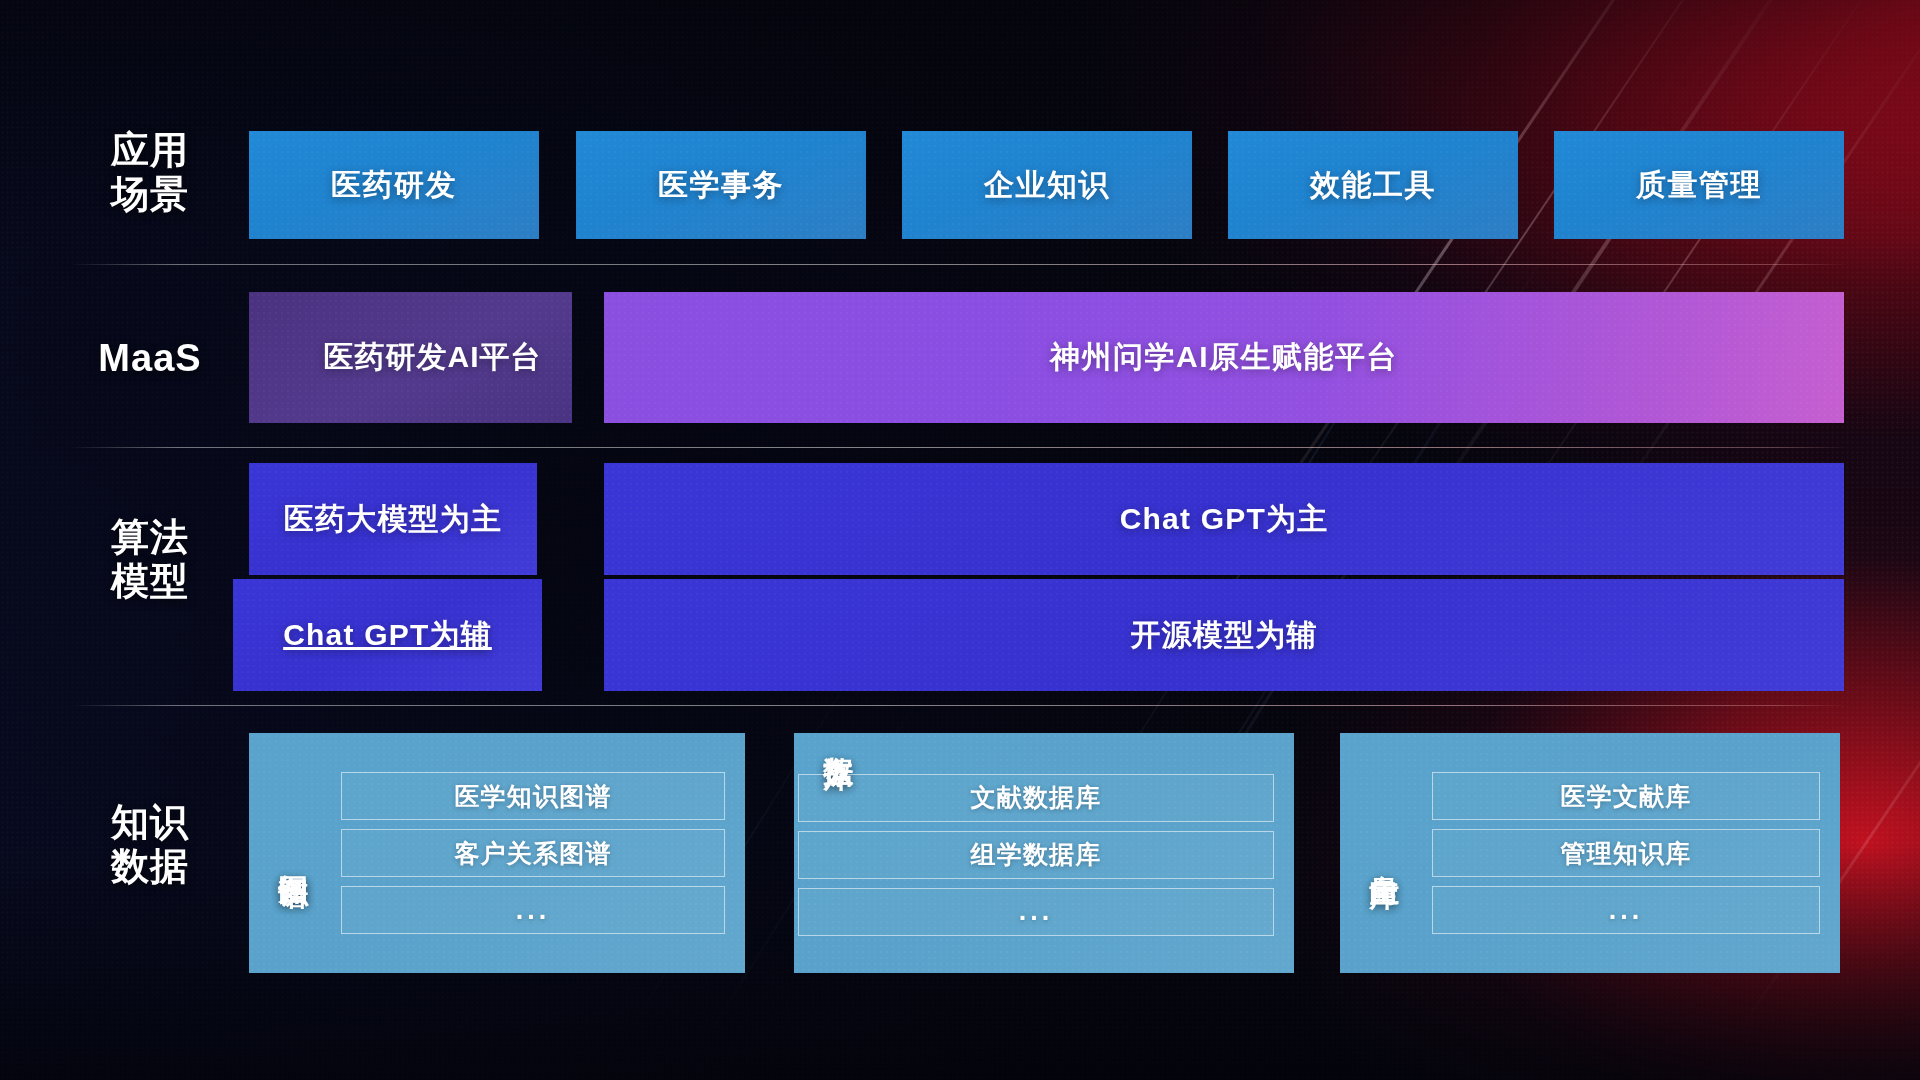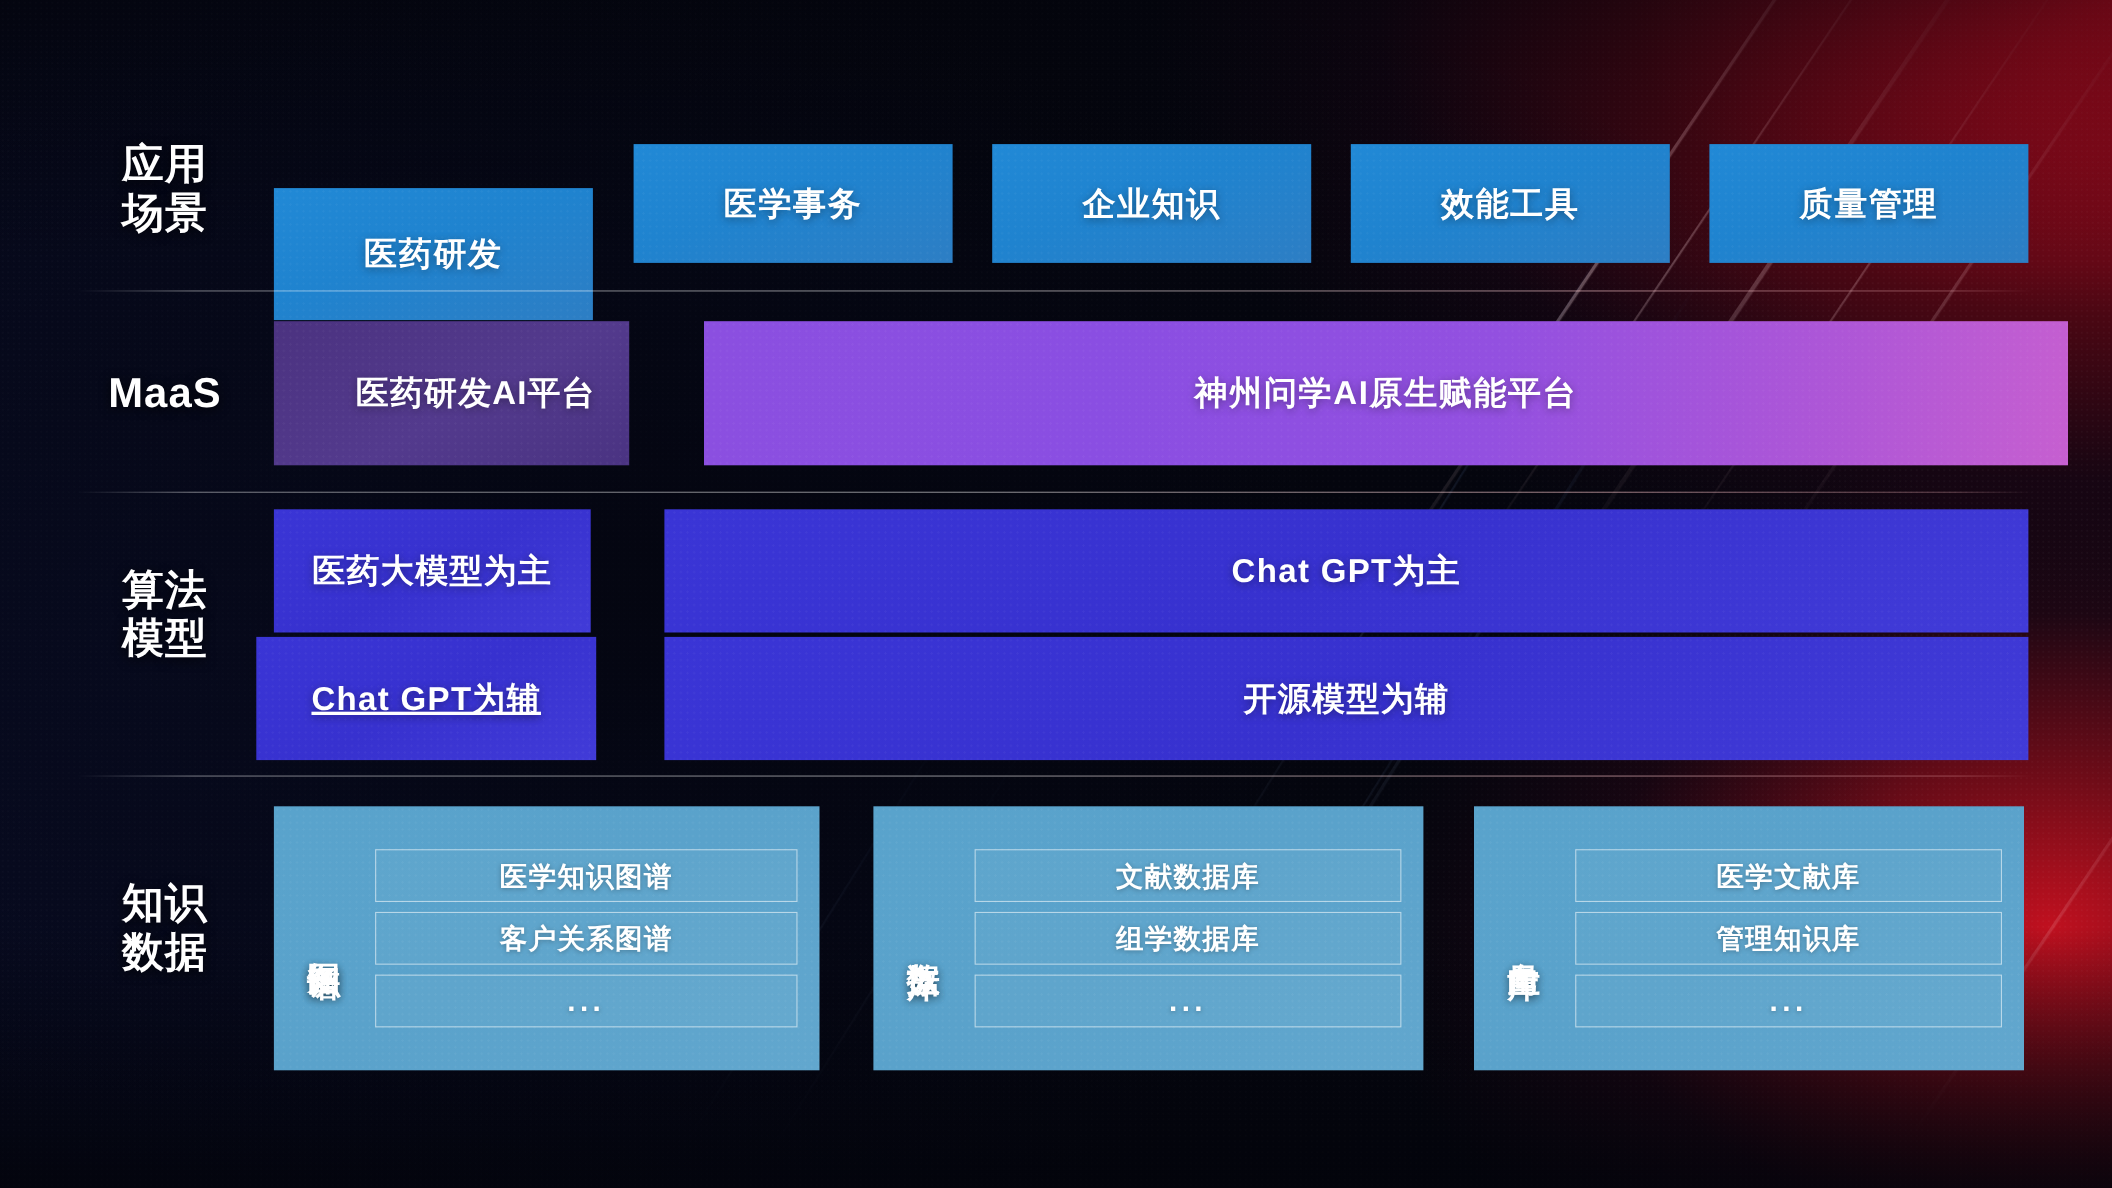--- a/index.html
+++ b/index.html
@@ -83,21 +83,21 @@
     background:linear-gradient(160deg,#2189d6 0%,#1f83cf 45%,#2d7ec4 100%);
     font-size:30px;
     letter-spacing:1.5px;
   }
   .maas-small {
     background:linear-gradient(150deg,#4b3280 0%,#533a8d 55%,#4a3382 100%);
     font-size:30px; letter-spacing:1px;
   }
   .maas-wide {
     background:linear-gradient(100deg,#8b4fe0 0%,#8a4ee2 30%,#9350e0 58%,#b057d6 84%,#c65fd0 100%);
-    font-size:30px; letter-spacing:1.5px;margin-left:36px;
+    font-size:30px; letter-spacing:1.5px;
   }
   .algo-card {
     background:linear-gradient(150deg,#3a35d6 0%,#3731cf 50%,#413bd8 100%);
     font-size:30px; letter-spacing:1.2px;
   }
 
   
   .kpanel {
     position:absolute;
     background:linear-gradient(150deg,#59a3cc 0%,#5aa2cb 50%,#62a7ce 100%);
@@ -162,21 +162,21 @@
     <div class="streak" style="left:1880px; top:560px; width:3px; height:520px; transform:rotate(34deg); opacity:.35;"></div>
   </div>
   <div class="bg-vignette"></div>
 </div>
 
 <div id="sheet">
 
   <div class="row-label" style="left:70px; top:128px; width:160px; font-size:38px;">应用
 场景</div>
 
-  <div class="card app-card" style="left:249px; top:131px; width:290px; height:120px;margin-top:40px;">
+  <div class="card app-card" style="left:249px; top:131px; width:290px; height:108px;">
     <span>医药研发</span>
   </div>
   <div class="card app-card" style="left:576px; top:131px; width:290px; height:108px;">
     <span>医学事务</span>
   </div>
   <div class="card app-card" style="left:902px; top:131px; width:290px; height:108px;">
     <span>企业知识</span>
   </div>
   <div class="card app-card" style="left:1228px; top:131px; width:290px; height:108px;">
     <span>效能工具</span>
@@ -228,21 +228,21 @@
       </div>
       <div class="kitem">
         <span>客户关系图谱</span>
       </div>
       <div class="kitem dots-item">
         <span>...</span>
       </div>
     </div>
   </div>
 
-  <div class="kpanel" style="left:794px; top:733px; width:500px; height:240px;">
+  <div class="kpanel" style="left:794px; top:733px; width:500px; height:240px;flex-direction:column;">
     <div class="kpanel-title" style="width:88px;">数据库</div>
     <div class="kpanel-items">
       <div class="kitem">
         <span>文献数据库</span>
       </div>
       <div class="kitem">
         <span>组学数据库</span>
       </div>
       <div class="kitem dots-item">
         <span>...</span>

